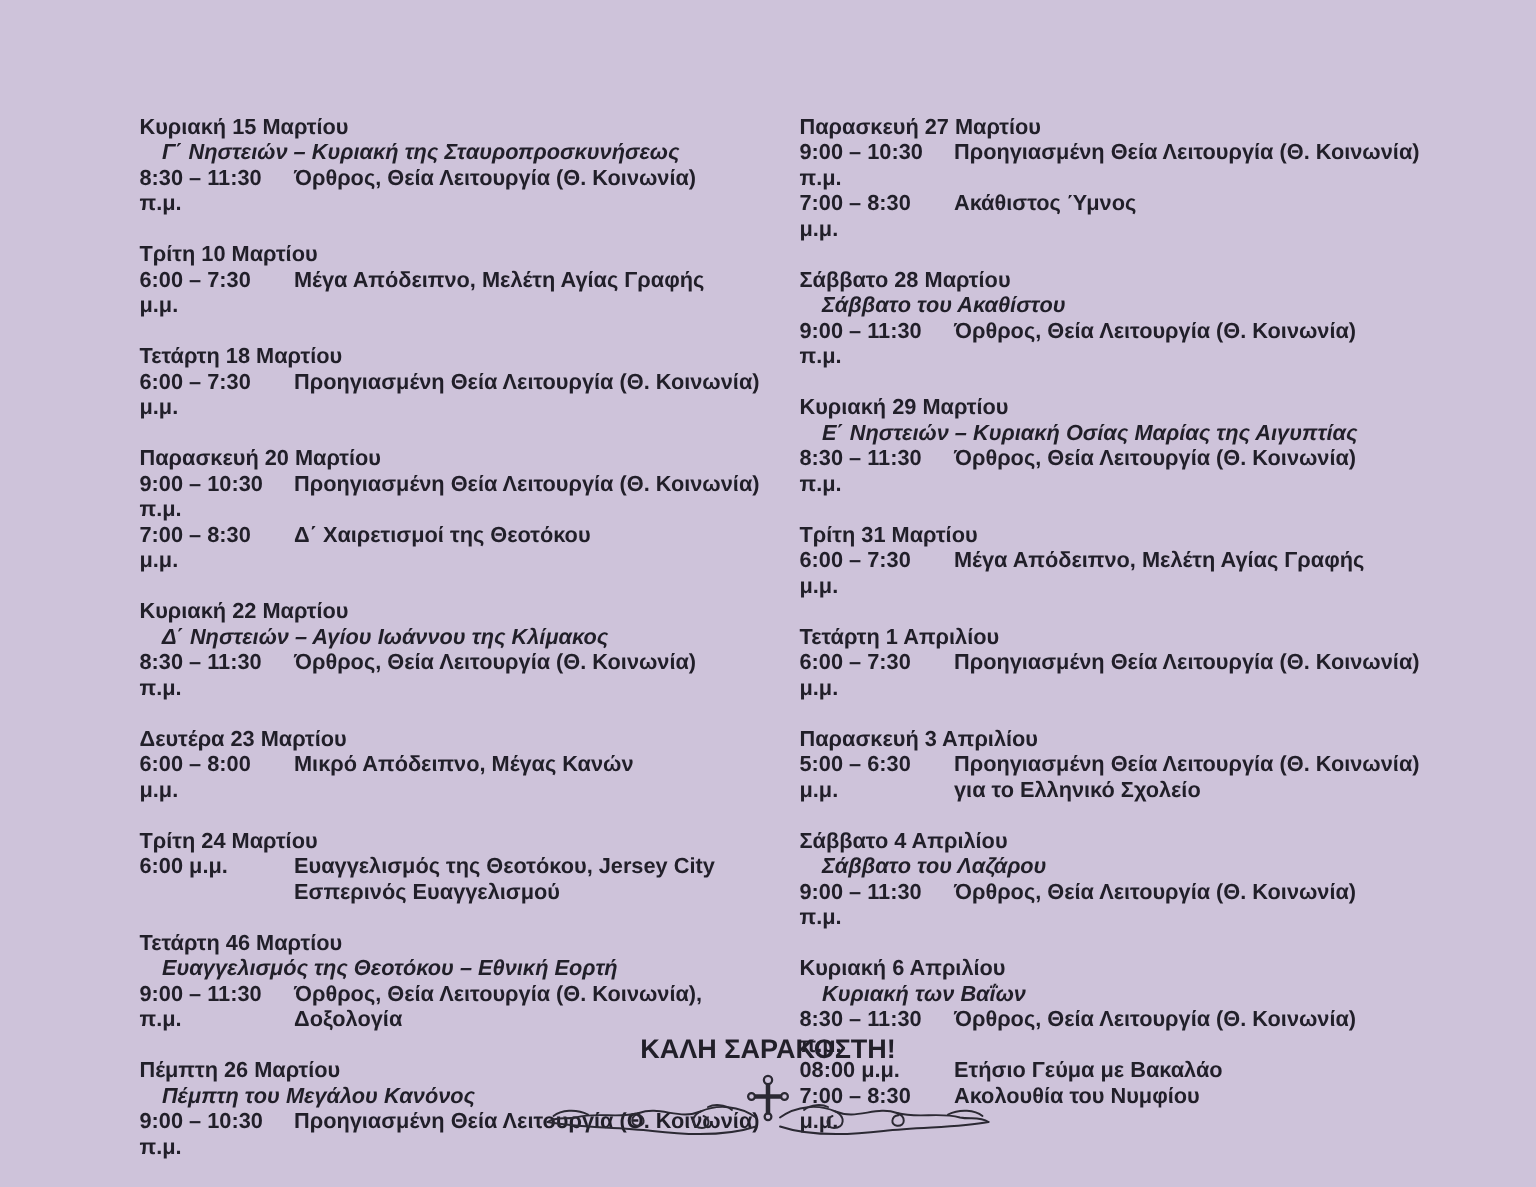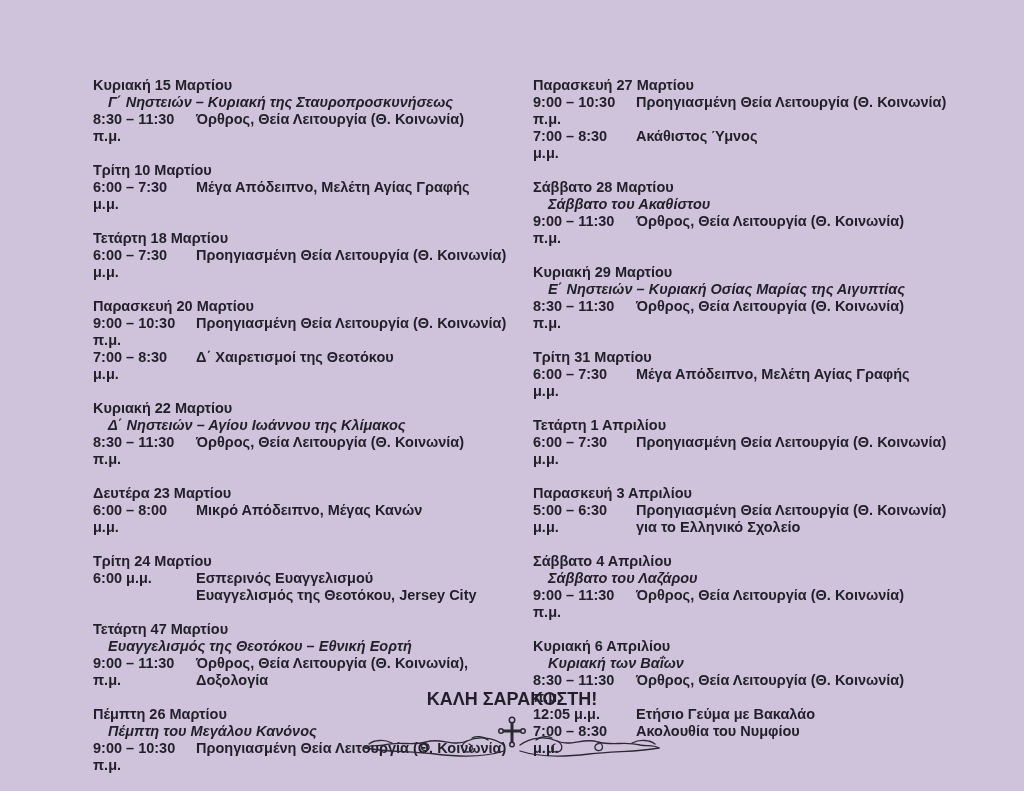--- a/index.html
+++ b/index.html
@@ -117,27 +117,27 @@
         <div class="desc">
           <div>Μικρό Απόδειπνο, Μέγας Κανών</div>
         </div>
       </div>
     </div>
     <div class="entry">
       <div class="date">Τρίτη 24 Μαρτίου</div>
       <div class="row">
         <div class="time">6:00 μ.μ.</div>
         <div class="desc">
+          <div>Ευαγγελισμός της Θεοτόκου, Jersey City</div>
           <div>Εσπερινός Ευαγγελισμού</div>
-          <div>Ευαγγελισμός της Θεοτόκου, Jersey City</div>
-        </div>
-      </div>
-    </div>
-    <div class="entry">
-      <div class="date">Τετάρτη 47 Μαρτίου</div>
+        </div>
+      </div>
+    </div>
+    <div class="entry">
+      <div class="date">Τετάρτη 46 Μαρτίου</div>
       <div class="subtitle">Ευαγγελισμός της Θεοτόκου – Εθνική Εορτή</div>
       <div class="row">
         <div class="time">9:00 – 11:30 π.μ.</div>
         <div class="desc">
           <div>Όρθρος, Θεία Λειτουργία (Θ. Κοινωνία),</div>
           <div>Δοξολογία</div>
         </div>
       </div>
     </div>
     <div class="entry">
@@ -228,21 +228,21 @@
     <div class="entry">
       <div class="date">Κυριακή 6 Απριλίου</div>
       <div class="subtitle">Κυριακή των Βαΐων</div>
       <div class="row">
         <div class="time">8:30 – 11:30 π.μ.</div>
         <div class="desc">
           <div>Όρθρος, Θεία Λειτουργία (Θ. Κοινωνία)</div>
         </div>
       </div>
       <div class="row">
-        <div class="time">12:05 μ.μ.</div>
+        <div class="time">08:00 μ.μ.</div>
         <div class="desc">
           <div>Ετήσιο Γεύμα με Βακαλάο</div>
         </div>
       </div>
       <div class="row">
         <div class="time">7:00 – 8:30 μ.μ.</div>
         <div class="desc">
           <div>Ακολουθία του Νυμφίου</div>
         </div>
       </div>

